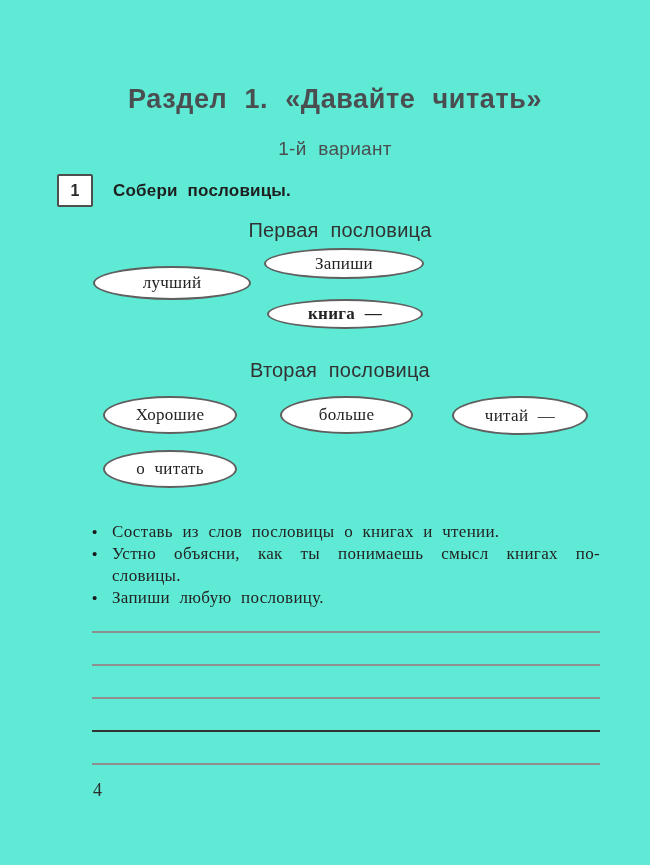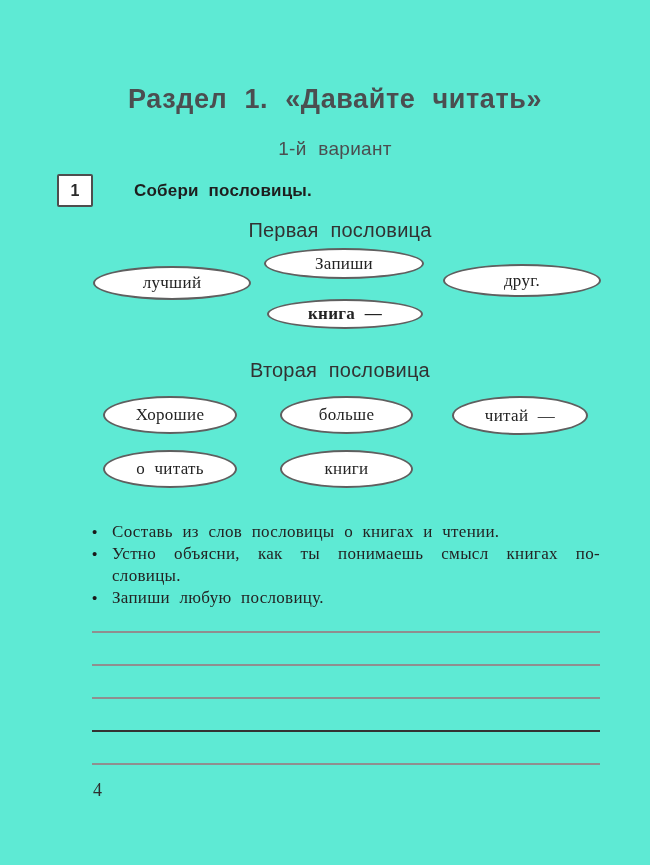--- a/index.html
+++ b/index.html
@@ -30,21 +30,21 @@
     position:absolute;left:57px;top:174px;
     width:32px;height:29px;
     border:2px solid #4e4e4e;border-radius:2px;
     display:flex;align-items:center;justify-content:center;
     font-size:16px;font-weight:bold;color:#2a2a2a;
     background:#fff;
   }
   .task-label{
     position:absolute;left:113px;top:181px;
     font-size:17px;font-weight:bold;color:#1e1e1e;
-    word-spacing:5px;letter-spacing:0.2px;margin-left:21px;
+    word-spacing:5px;letter-spacing:0.2px;
   }
   
   .sec-heading{
     position:absolute;left:30px;right:0;
     text-align:center;
     font-size:20px;color:#323232;
     word-spacing:6px;letter-spacing:0.2px;
   }
   .sec-heading.first{top:219px;}
   .sec-heading.second{top:359px;}
@@ -118,43 +118,37 @@
   <div class="task-label">Собери пословицы.</div>
 
   <div class="sec-heading first">Первая пословица</div>
 
   <div class="oval ov-luchshiy">
     <span>лучший</span>
   </div>
   <div class="oval ov-horoshaya">
     <span>Запиши</span>
   </div>
-  <div class="oval ov-drug">
-    <span>друг.</span>
-  </div>
   <div class="oval ov-kniga">
     <span>книга —</span>
   </div>
 
   <div class="sec-heading second">Вторая пословица</div>
 
   <div class="oval ov-horoshie">
     <span>Хорошие</span>
   </div>
   <div class="oval ov-chitay">
     <span>читай —</span>
   </div>
   <div class="oval ov-bolshe">
     <span>больше</span>
   </div>
   <div class="oval ov-ozhizni">
     <span>о читать</span>
-  </div>
-  <div class="oval ov-knigi">
-    <span>книги</span>
   </div>
 
   <div class="bullets">
     <div class="bullet">
       <span class="marker">•</span>
       <span class="btext">
         <span class="bline">Составь из слов пословицы о книгах и чтении.</span>
       </span>
     </div>
     <div class="bullet">

